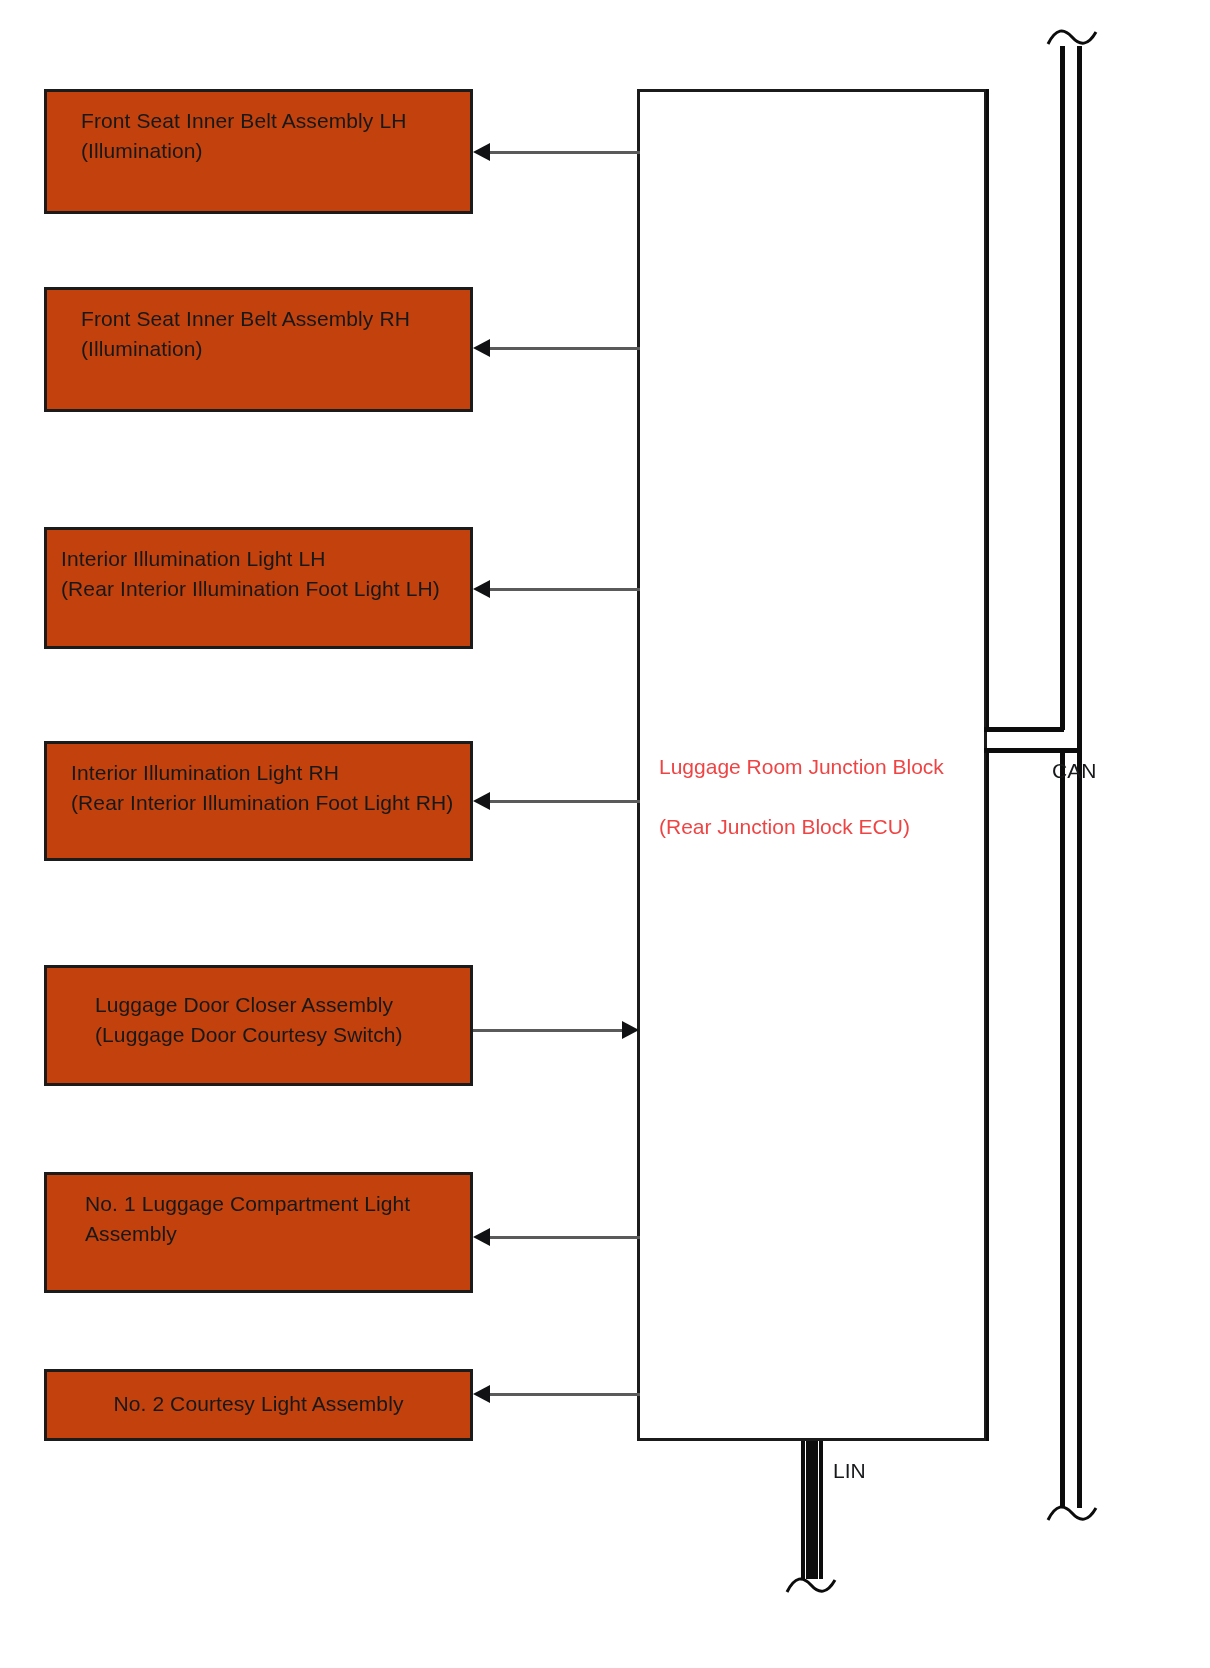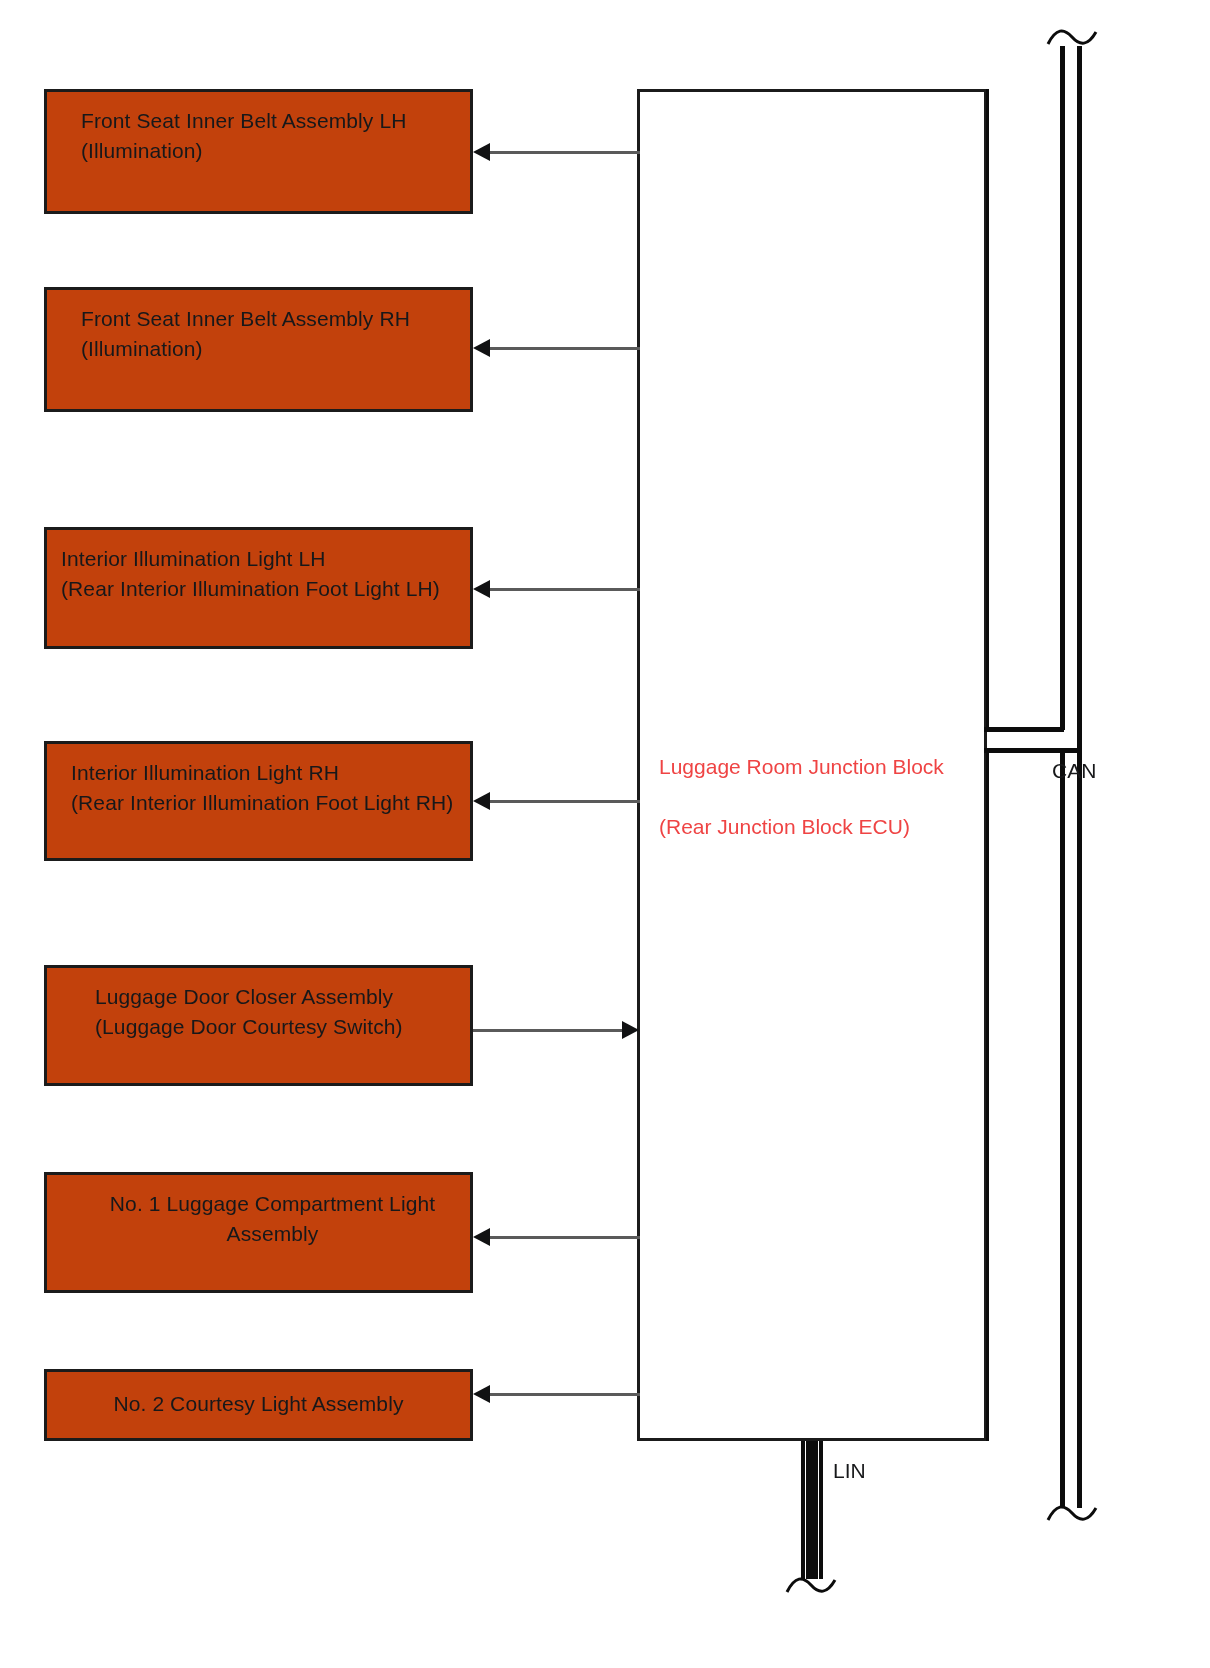--- a/index.html
+++ b/index.html
@@ -112,26 +112,26 @@
     <div class="comp-text" style="left:14px;">Interior Illumination Light LH
 (Rear Interior Illumination Foot Light LH)</div>
   </div>
 
   <div class="comp-box" style="left:44px; top:741px; width:429px; height:120px;">
     <div class="comp-text" style="left:24px;">Interior Illumination Light RH
 (Rear Interior Illumination Foot Light RH)</div>
   </div>
 
   <div class="comp-box" style="left:44px; top:965px; width:429px; height:121px;">
-    <div class="comp-text" style="left:48px;">Luggage Door Closer Assembly
+    <div class="comp-text" style="left:48px;margin-top:8px;">Luggage Door Closer Assembly
 (Luggage Door Courtesy Switch)</div>
   </div>
 
   <div class="comp-box" style="left:44px; top:1172px; width:429px; height:121px;">
-    <div class="comp-text" style="left:38px;text-align:center;">No. 1 Luggage Compartment Light
+    <div class="comp-text" style="left:38px;">No. 1 Luggage Compartment Light
 Assembly</div>
   </div>
 
   <div class="comp-box centered" style="left:44px; top:1369px; width:429px; height:72px;">
     <div class="comp-text" style="top:17px;">No. 2 Courtesy Light Assembly</div>
   </div>
 
   <div id="ecu-box" style="left:637px; top:89px; width:350px; height:1352px;">
   </div>
   <div id="ecu-label" style="left:659px; top:722px; width:320px;">

